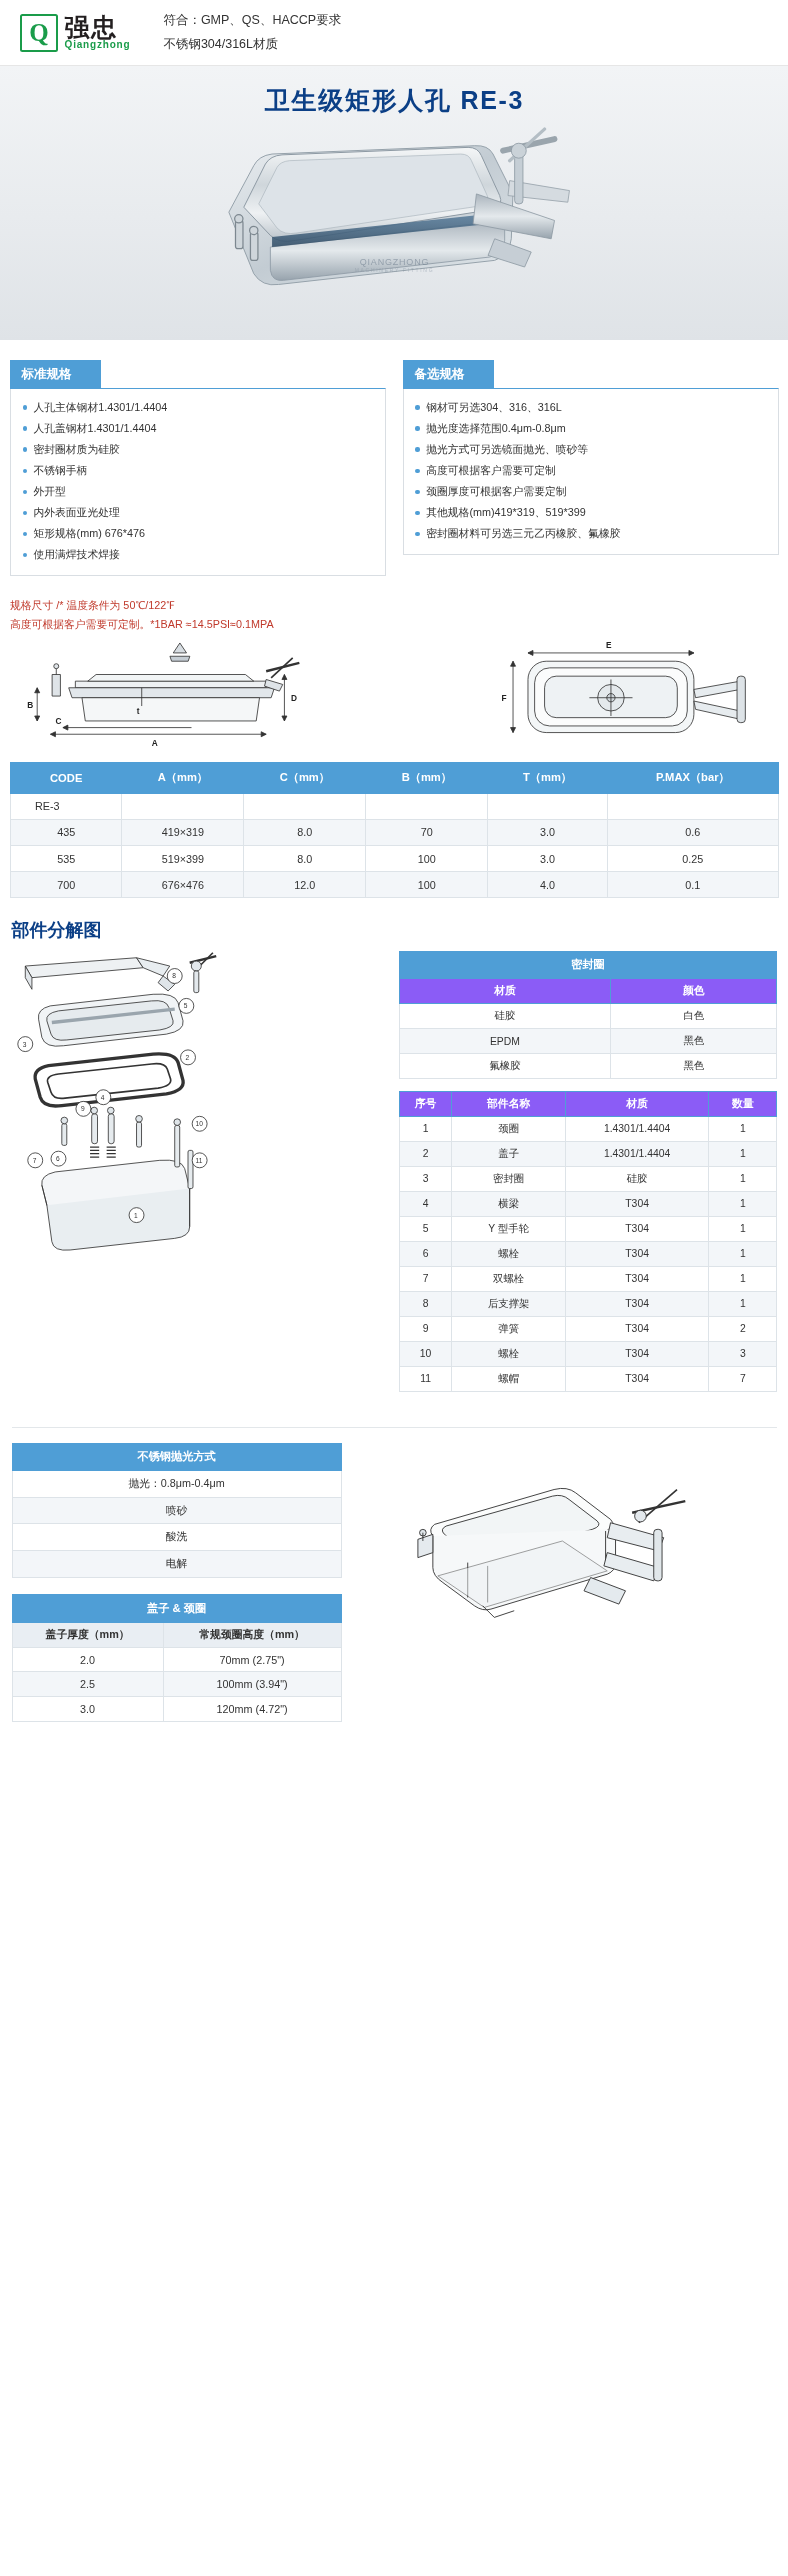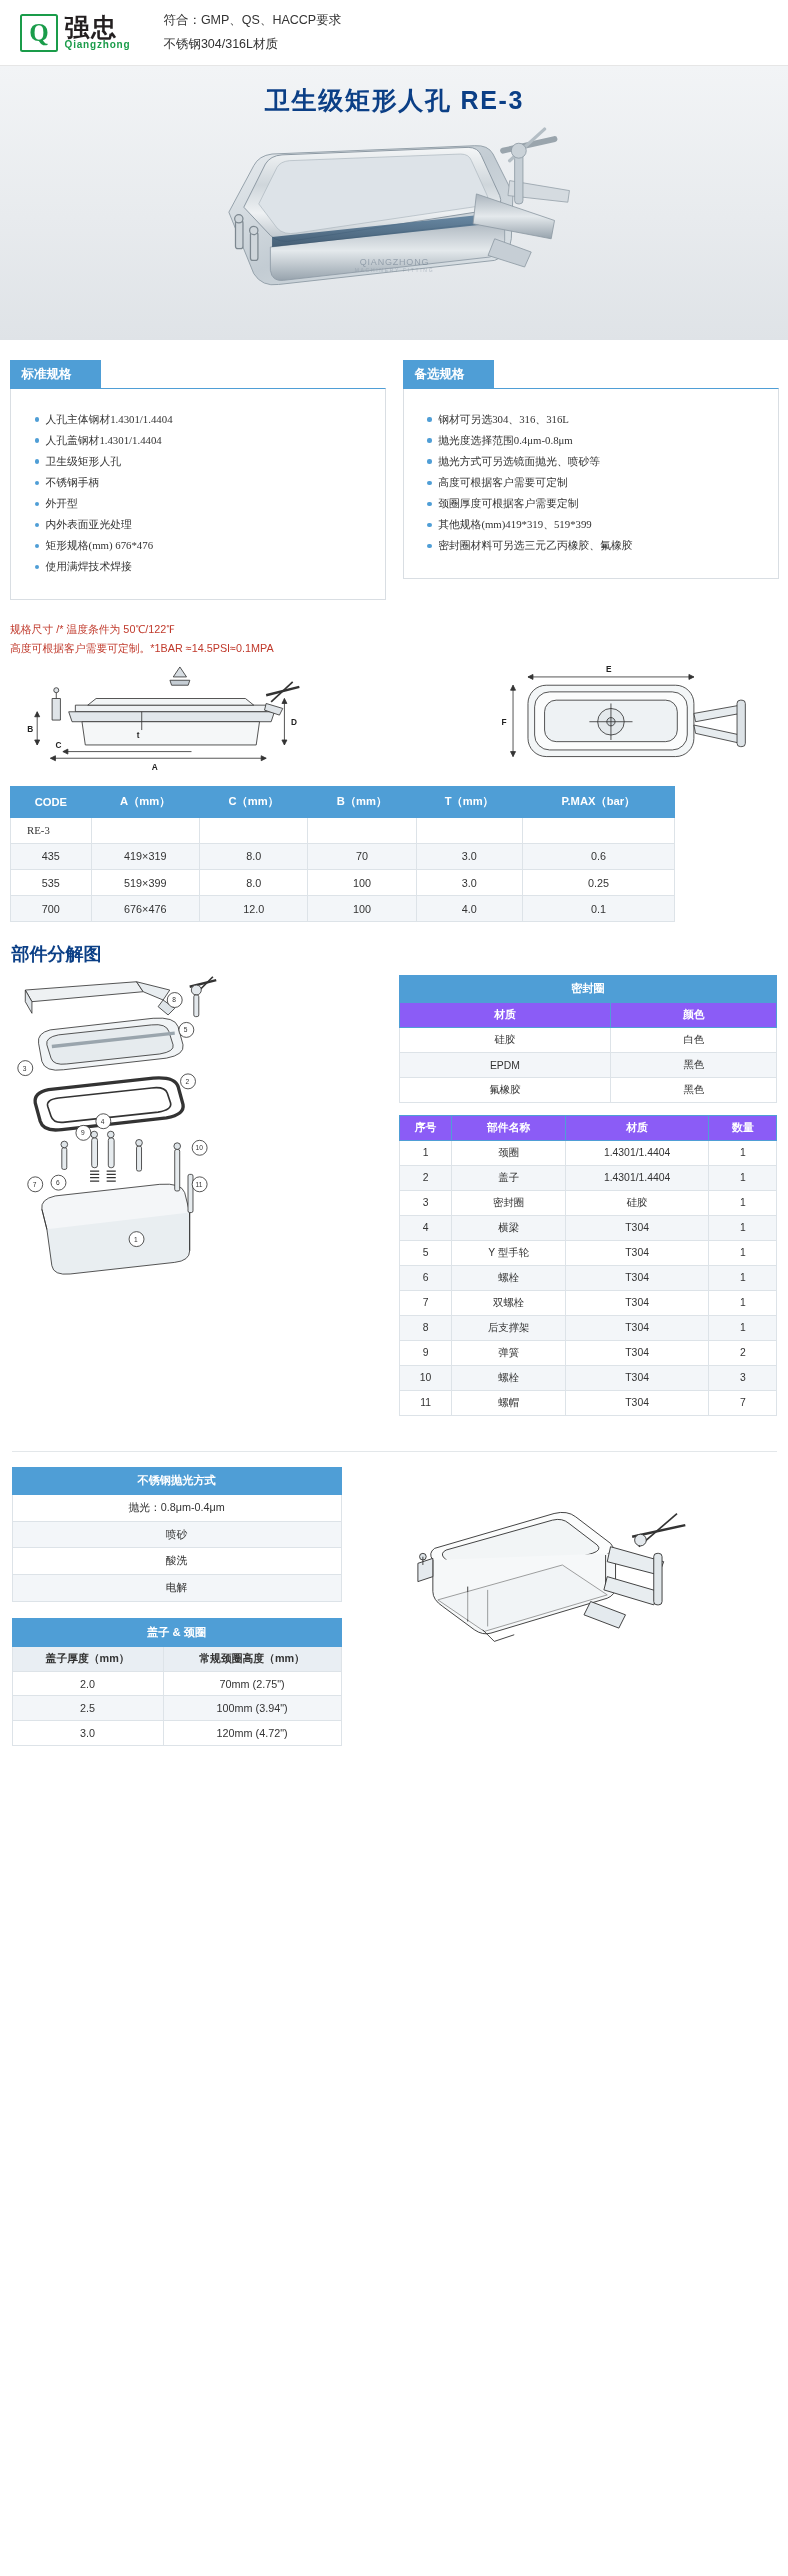--- a/index.html
+++ b/index.html
@@ -82,46 +82,46 @@
     line-height:1.95;
     position:relative;
     padding-left:10.8px;
   }
   .spec-box li:before {
     content:"";
     position:absolute; left:0; top:8.3px;
     width:4.2px; height:4.2px; border-radius:50%;
     background:#4f9ed6;
   }
-  .spec-box ul { margin:12px; padding:0;font-family:Liberation Serif, serif; }
+  .spec-box ul { margin:0; padding:0; }
 
   
   .dim-note {
     margin:11.6px 10px 0 10px;
     font-size:10.8px;
     color:#c0392b;
     line-height:1.7;
   }
 
   
   .drawings { display:flex; justify-content:space-between; padding:5px 16.6px 8.3px 16.6px; }
 
   
   table { border-collapse:collapse; width:100%; }
-  .tbl-main { margin:3.3px 10px 0 10px; width:665px; }
+  .tbl-main { margin:3.3px 10px 0 10px; width:769px; }
   .tbl-main th {
     background:#4f9ed6; color:#fff; font-size:11.2px; font-weight:bold;
     padding:7.5px 3.3px; border:0.8px solid #4f9ed6;
   }
   .tbl-main td {
     text-align:center; font-size:10.8px; padding:6.6px 3.3px;
     border:0.8px solid #dde3e8; color:#333;
   }
   .tbl-main tr:nth-child(even) td { background:#f3f6f9; }
-  .tbl-main td.left { text-align:left; padding-left:16px;font-family:Liberation Serif, serif; }
+  .tbl-main td.left { text-align:left; padding-left:24px; }
 
   
   .section-title {
     font-size:18px; font-weight:bold; color:#0b3f86;
     padding:20px 0 8.3px 11.6px;
   }
   .explode-row { display:flex; padding:0 11.6px 8.3px 11.6px; gap:22px; }
   .explode-left { width:365px; position:relative; }
   .explode-right { flex:1; }
 
@@ -251,21 +251,21 @@
     </div>
   </div>
 
   <div class="spec-row">
     <div class="spec-col">
       <div class="spec-head">标准规格</div>
       <div class="spec-box">
         <ul>
           <li>人孔主体钢材1.4301/1.4404</li>
           <li>人孔盖钢材1.4301/1.4404</li>
-          <li>卫生级矩形人孔</li>
+          <li>密封圈材质为硅胶</li>
           <li>不锈钢手柄</li>
           <li>外开型</li>
           <li>内外表面亚光处理</li>
           <li>矩形规格(mm) 676*476</li>
           <li>使用满焊技术焊接</li>
         </ul>
       </div>
     </div>
     <div class="spec-col">
       <div class="spec-head">备选规格</div>

